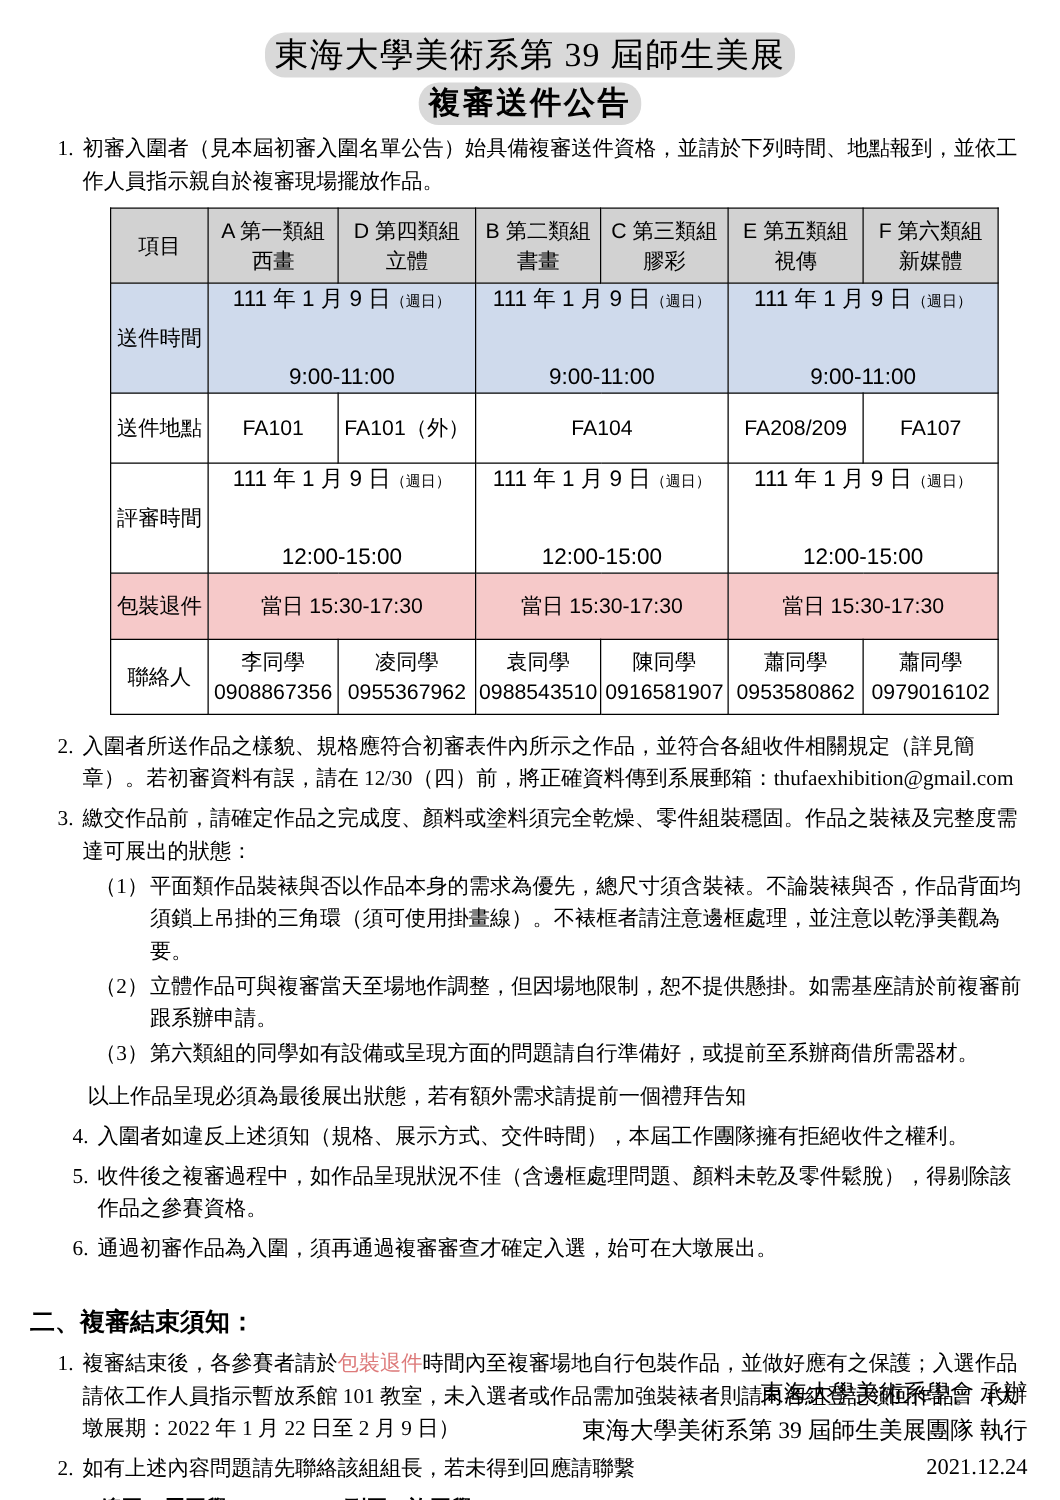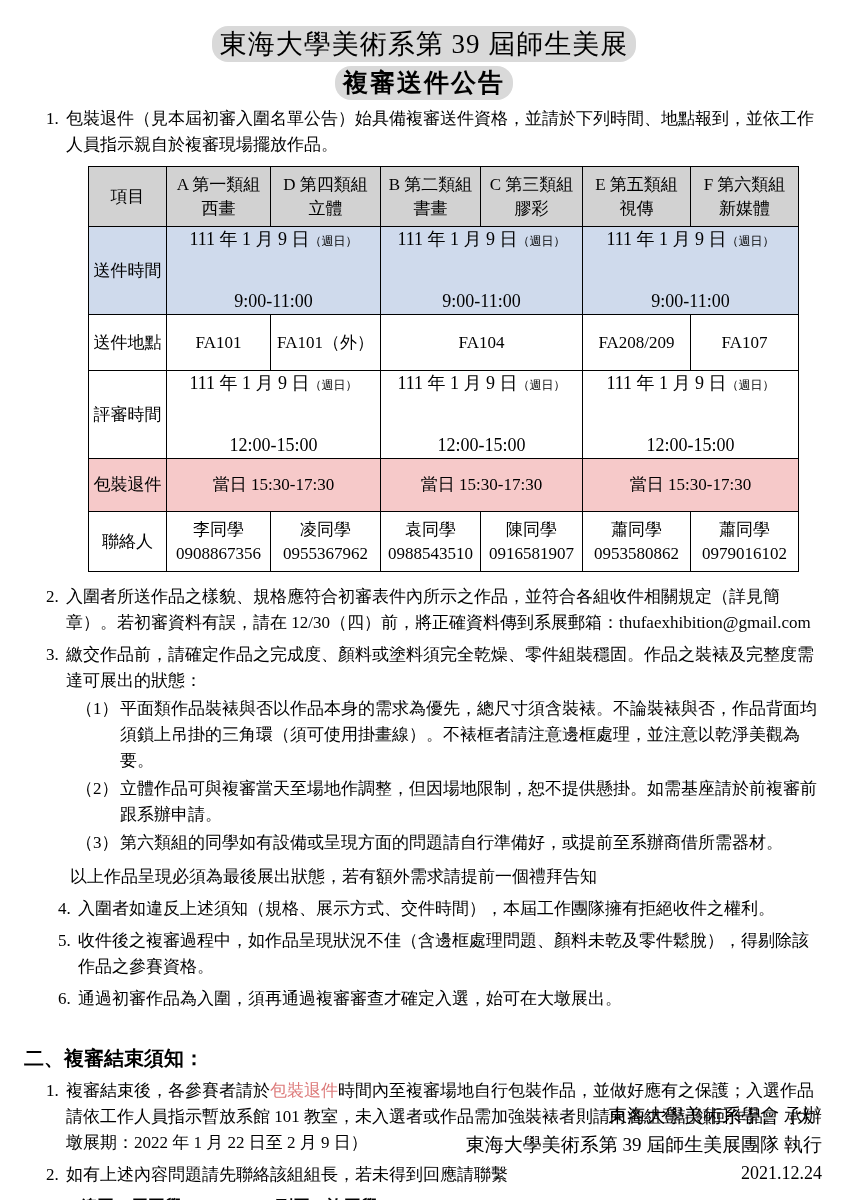--- a/index.html
+++ b/index.html
@@ -40,21 +40,21 @@
   .sub .num{flex:0 0 44px;}
   .note-line{margin-left:70px;margin-top:8px;font-weight:normal;padding-right:30px;}
   .contacts-line{margin-left:80px;margin-top:6px;font-weight:bold;}
   .red{color:var(--red,#dd7a7a);}
   
   table.sched{
     border-collapse:collapse;
     table-layout:fixed;
     width:710px;
     margin:8px 0 12px 88px;
-    font-family:Liberation Serif, serif;
+    font-family:Liberation Sans, sans-serif;
     font-size:17px;
     padding-left:20px;
   }
   table.sched td{
     border:1.5px solid #000;
     text-align:center;
     vertical-align:middle;
     padding:0 2px;
     overflow:hidden;
   }
@@ -83,21 +83,21 @@
 <div class="page" style="--hl-gray: #d9d9d9; --hd-gray: #d2d2d2; --row-blue: #cfdaec; --row-pink: #f6c9c9; --red: #dd7a7a;">
 
   <div class="title-wrap">
     <div class="doc-title"><span class="title-hl">東海大學美術系第 39 屆師生美展</span></div>
     <div class="doc-subtitle"><span class="title-hl">複審送件公告</span></div>
   </div>
 
 
   <div class="item lvl1">
     <span class="num">1.</span>
-    <span class="body">包裝退件（見本屆初審入圍名單公告）始具備複審送件資格，並請於下列時間、地點報到，並依工作人員指示親自於複審現場擺放作品。</span>
+    <span class="body">初審入圍者（見本屆初審入圍名單公告）始具備複審送件資格，並請於下列時間、地點報到，並依工作人員指示親自於複審現場擺放作品。</span>
   </div>
 
   <table class="sched">
     <colgroup>
       <col style="width:78px">
         <col style="width:104px">
         <col style="width:110px">
       <col style="width:100px">
         <col style="width:102px">
         <col style="width:108px">

